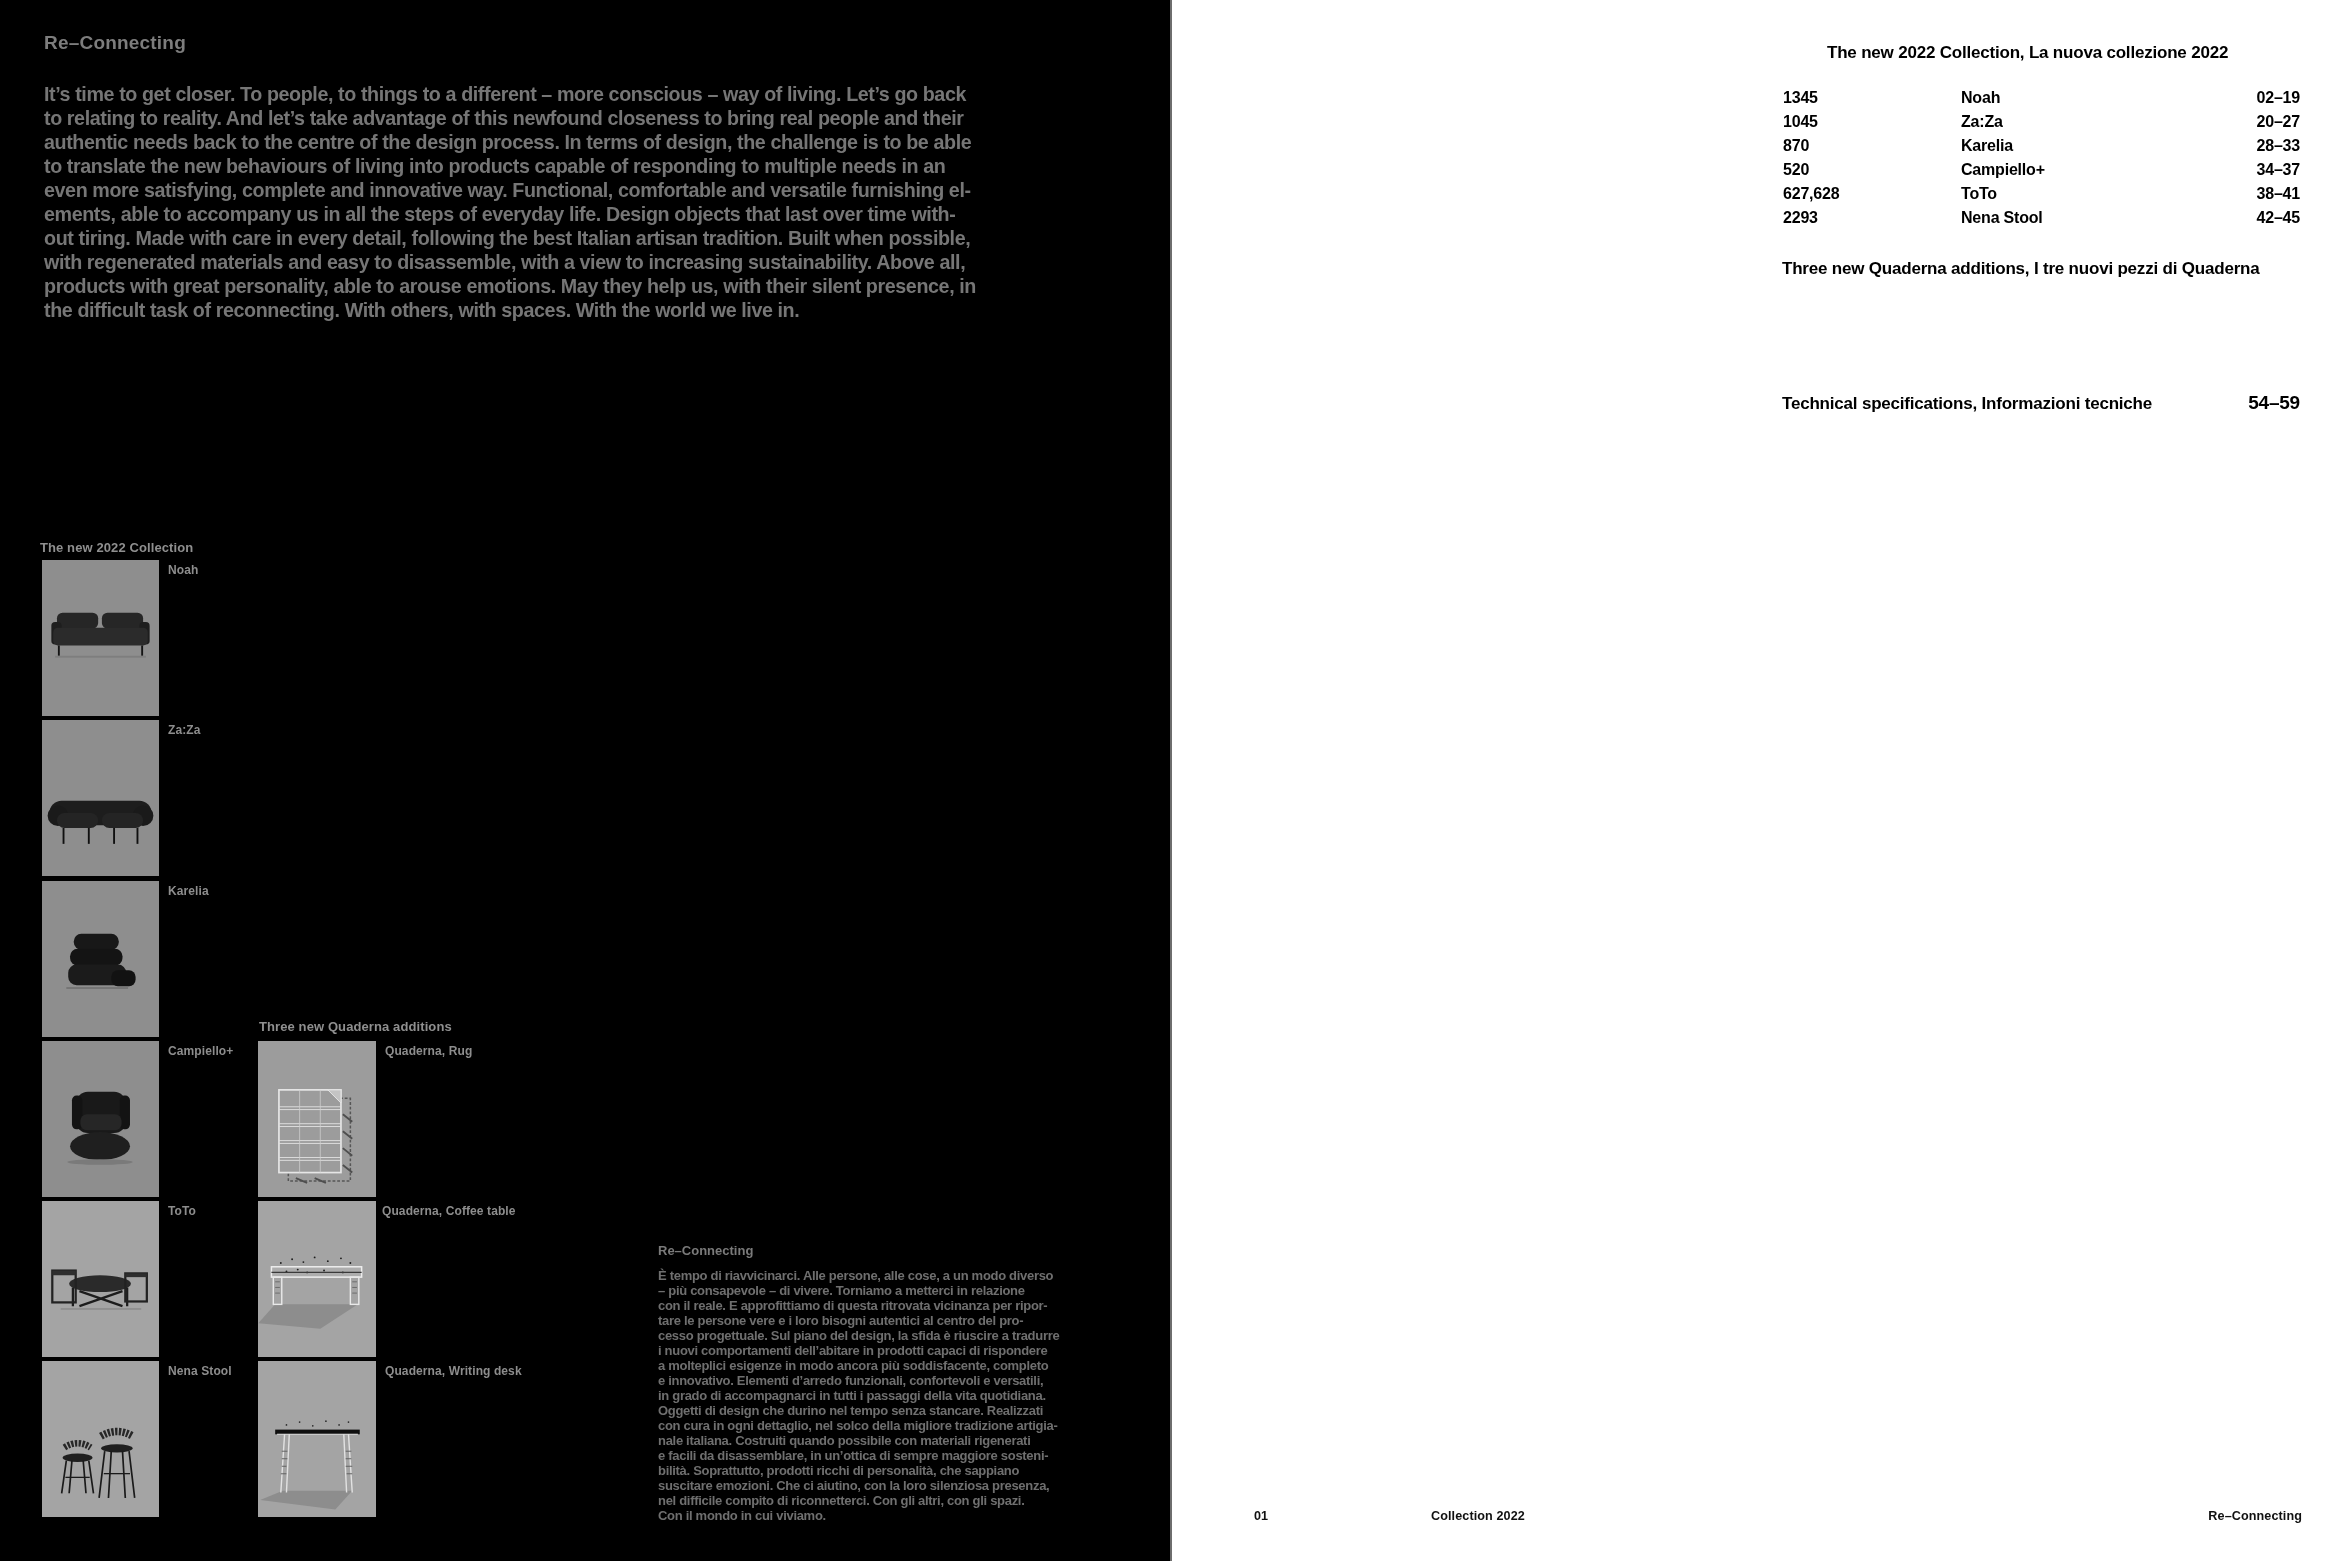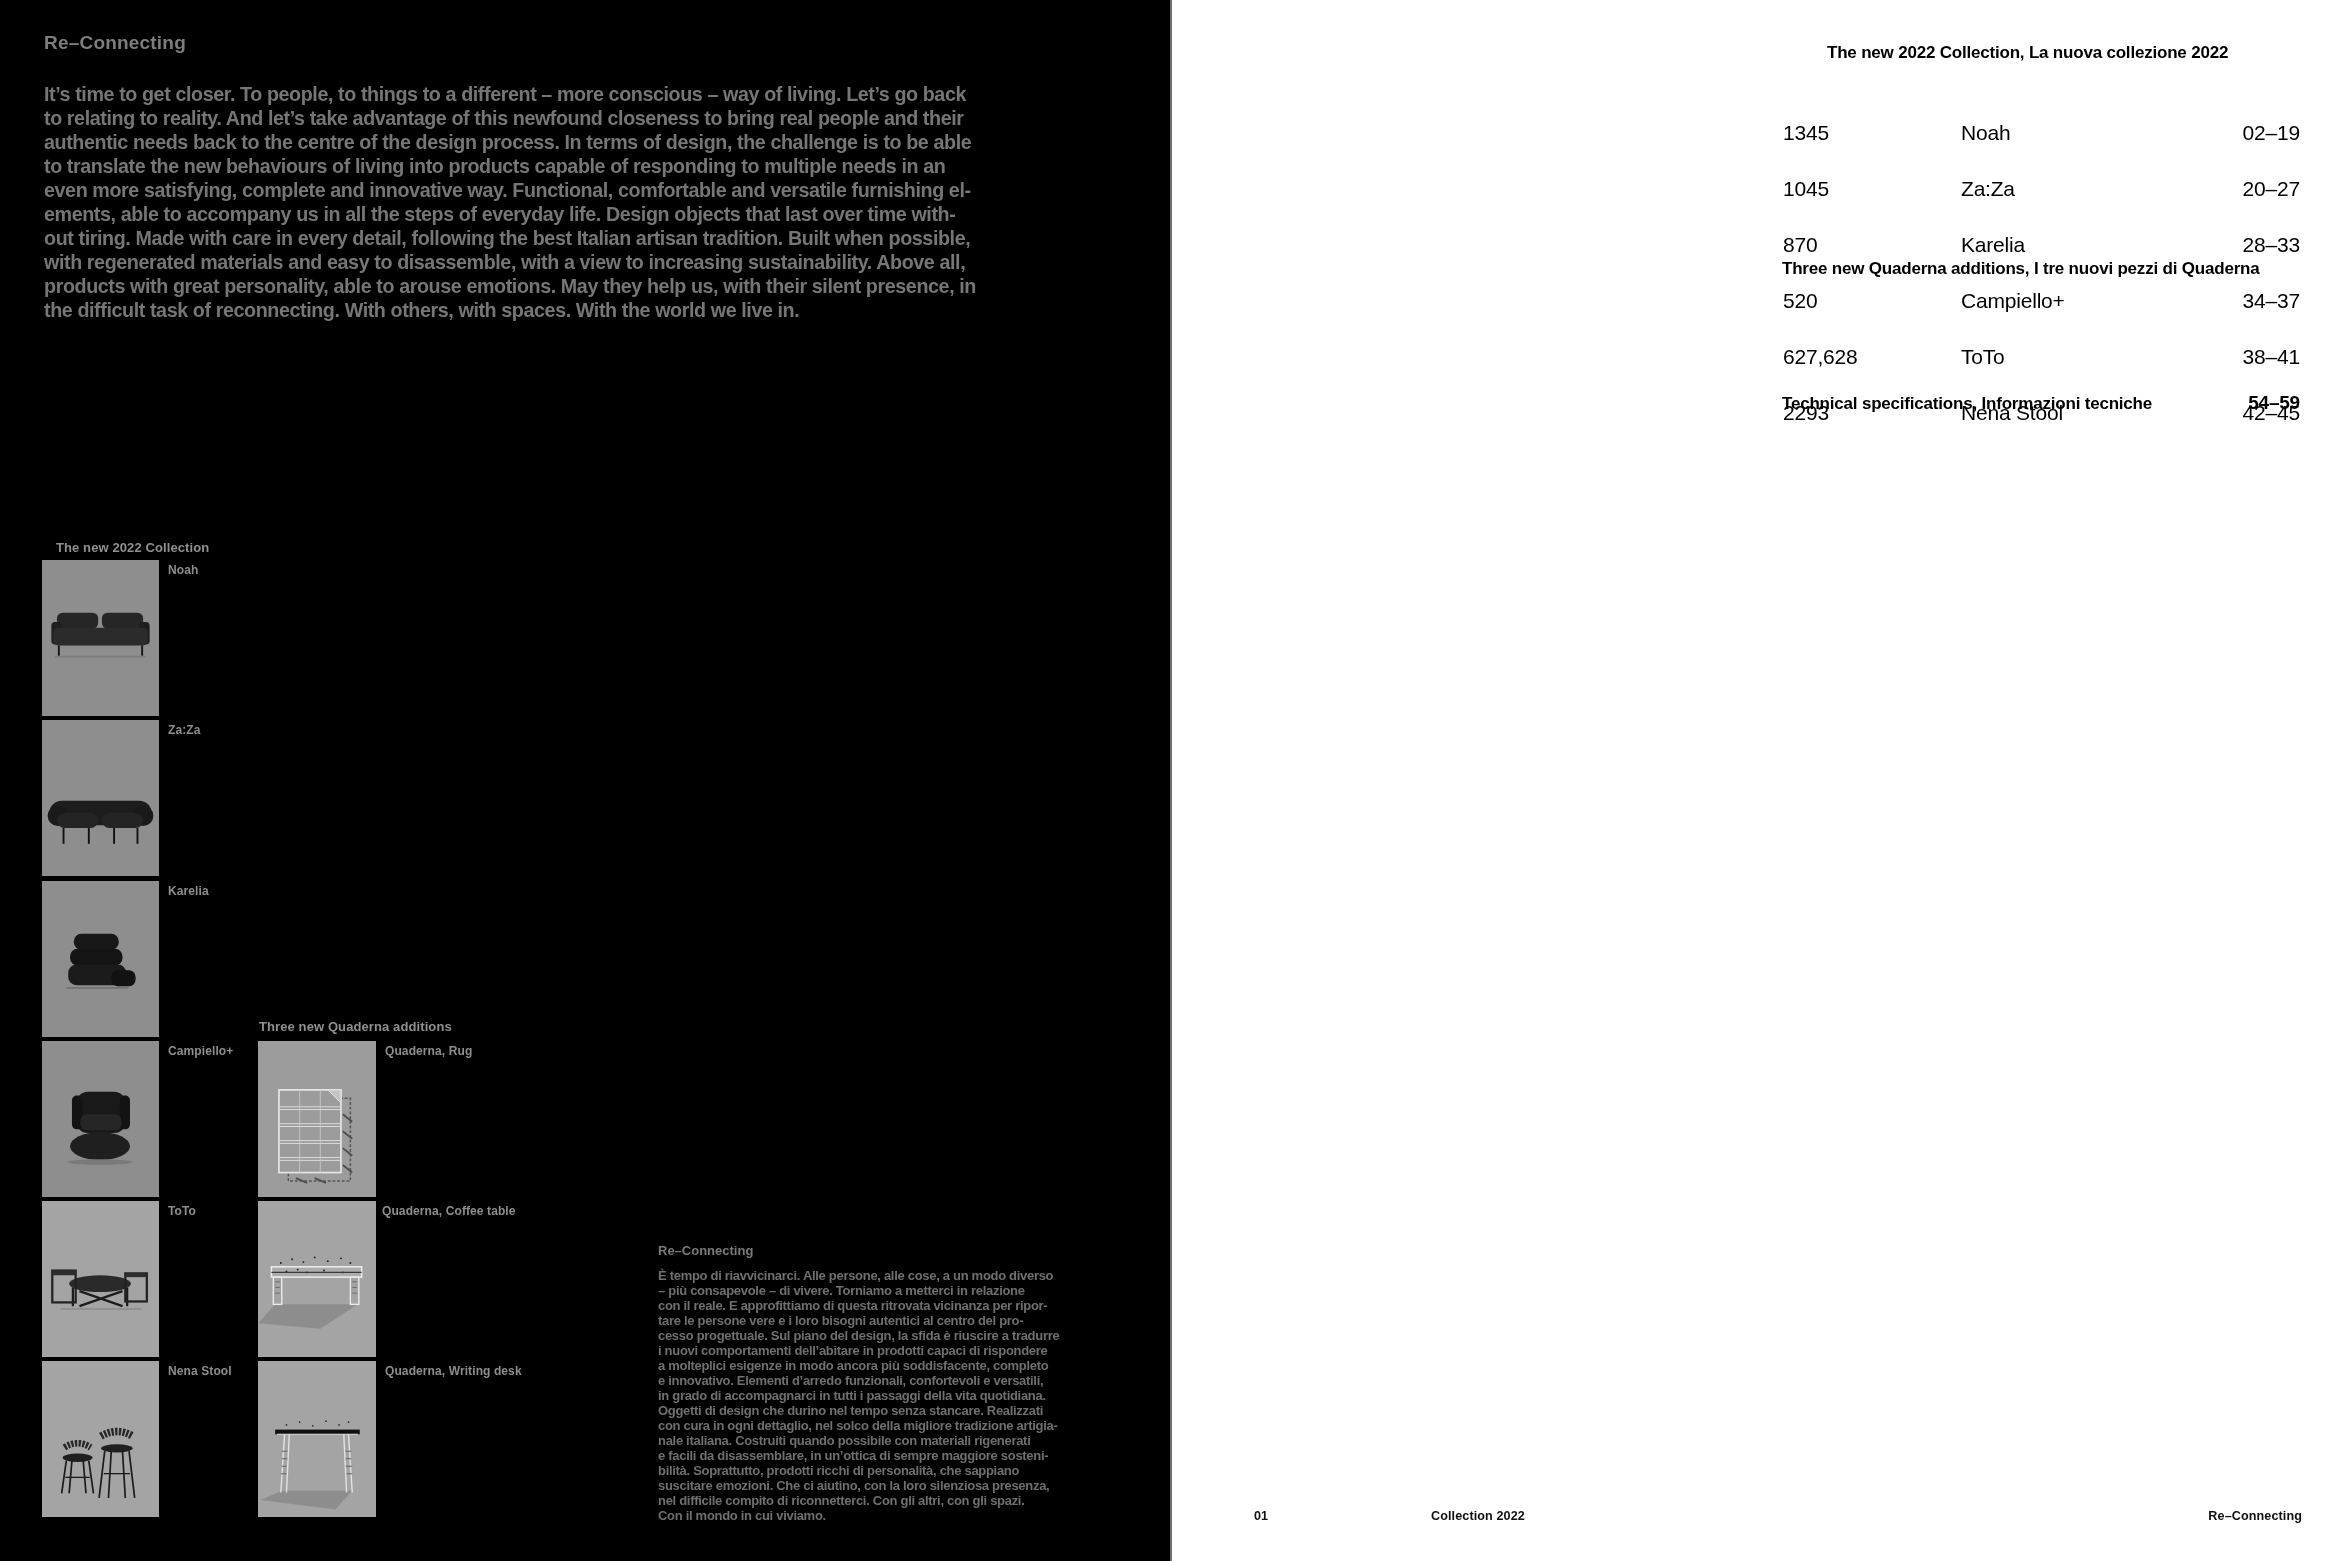--- a/index.html
+++ b/index.html
@@ -22,21 +22,21 @@
   .thumb svg{display:block;width:100%;height:100%;}
   .thumb-label{font-size:12px;font-weight:600;color:#8d8d8d;letter-spacing:0.1px;}
   .it-title{left:658px;top:1243px;font-size:13px;font-weight:600;color:#7a7a7a;}
   .it-body{left:658px;top:1268px;width:468px;font-size:13px;line-height:15px;
            font-weight:600;color:#6f6f6f;letter-spacing:-0.3px;}
   
   .page-right{left:1171px;top:0;width:1171px;height:1562px;background:#ffffff;}
   .gutter{left:1170px;top:0;width:1.9px;height:1562px;background:#6e6e6e;}
   .toc-header{left:1782px;font-size:17px;font-weight:600;color:#000;letter-spacing:-0.2px;}
   .toc-block{left:1783px;width:517px;}
-  .toc-row{position:relative;height:24px;font-size:21px;font-weight:400;color:#000;letter-spacing:-0.2px;margin-top:32px;}
+  .toc-row{position:relative;height:24px;font-size:16px;font-weight:700;color:#000;letter-spacing:-0.2px;}
   .toc-row .code{position:absolute;left:0;top:0;}
   .toc-row .name{position:absolute;left:178px;top:0;}
   .toc-row .pages{position:absolute;right:0;top:0;}
   .tech-row{left:1782px;top:392px;width:518px;height:24px;}
   .tech-label{position:absolute;left:0;top:1.9px;font-size:17px;font-weight:600;color:#000;letter-spacing:-0.2px;}
   .tech-pages{position:absolute;right:0;top:0;font-size:19px;font-weight:700;color:#000;letter-spacing:-0.2px;}
   .footer-item{top:1509px;font-size:12.6px;font-weight:600;color:#111;letter-spacing:0.1px;}
 </style>
 </head>
 <body>
@@ -50,21 +50,21 @@
 to relating to reality. And let’s take advantage of this newfound closeness to bring real people and their
 authentic needs back to the centre of the design process. In terms of design, the challenge is to be able
 to translate the new behaviours of living into products capable of responding to multiple needs in an
 even more satisfying, complete and innovative way. Functional, comfortable and versatile furnishing el-
 ements, able to accompany us in all the steps of everyday life. Design objects that last over time with-
 out tiring. Made with care in every detail, following the best Italian artisan tradition. Built when possible,
 with regenerated materials and easy to disassemble, with a view to increasing sustainability. Above all,
 products with great personality, able to arouse emotions. May they help us, with their silent presence, in
 the difficult task of reconnecting. With others, with spaces. With the world we live in.</div>
 
-    <div class="abs sec-header" style="left:56px;top:540px;">The new 2022 Collection</div>
+    <div class="abs sec-header" style="left:40px;top:540px;">The new 2022 Collection</div>
 
     <div class="abs thumb" style="left:42px;top:560px;">
       <svg viewBox="0 0 125 166">
         <rect x="16" y="56" width="44" height="17" rx="6" fill="#262626"></rect>
         <rect x="64" y="56" width="44" height="17" rx="6" fill="#262626"></rect>
         <rect x="10" y="66" width="11" height="24" rx="4" fill="#1e1e1e"></rect>
         <rect x="104" y="66" width="11" height="24" rx="4" fill="#1e1e1e"></rect>
         <rect x="12" y="72" width="101" height="19" rx="5" fill="#2b2b2b"></rect>
         <rect x="17" y="91" width="2" height="11" fill="#141414"></rect>
         <rect x="106" y="91" width="2" height="11" fill="#141414"></rect>

